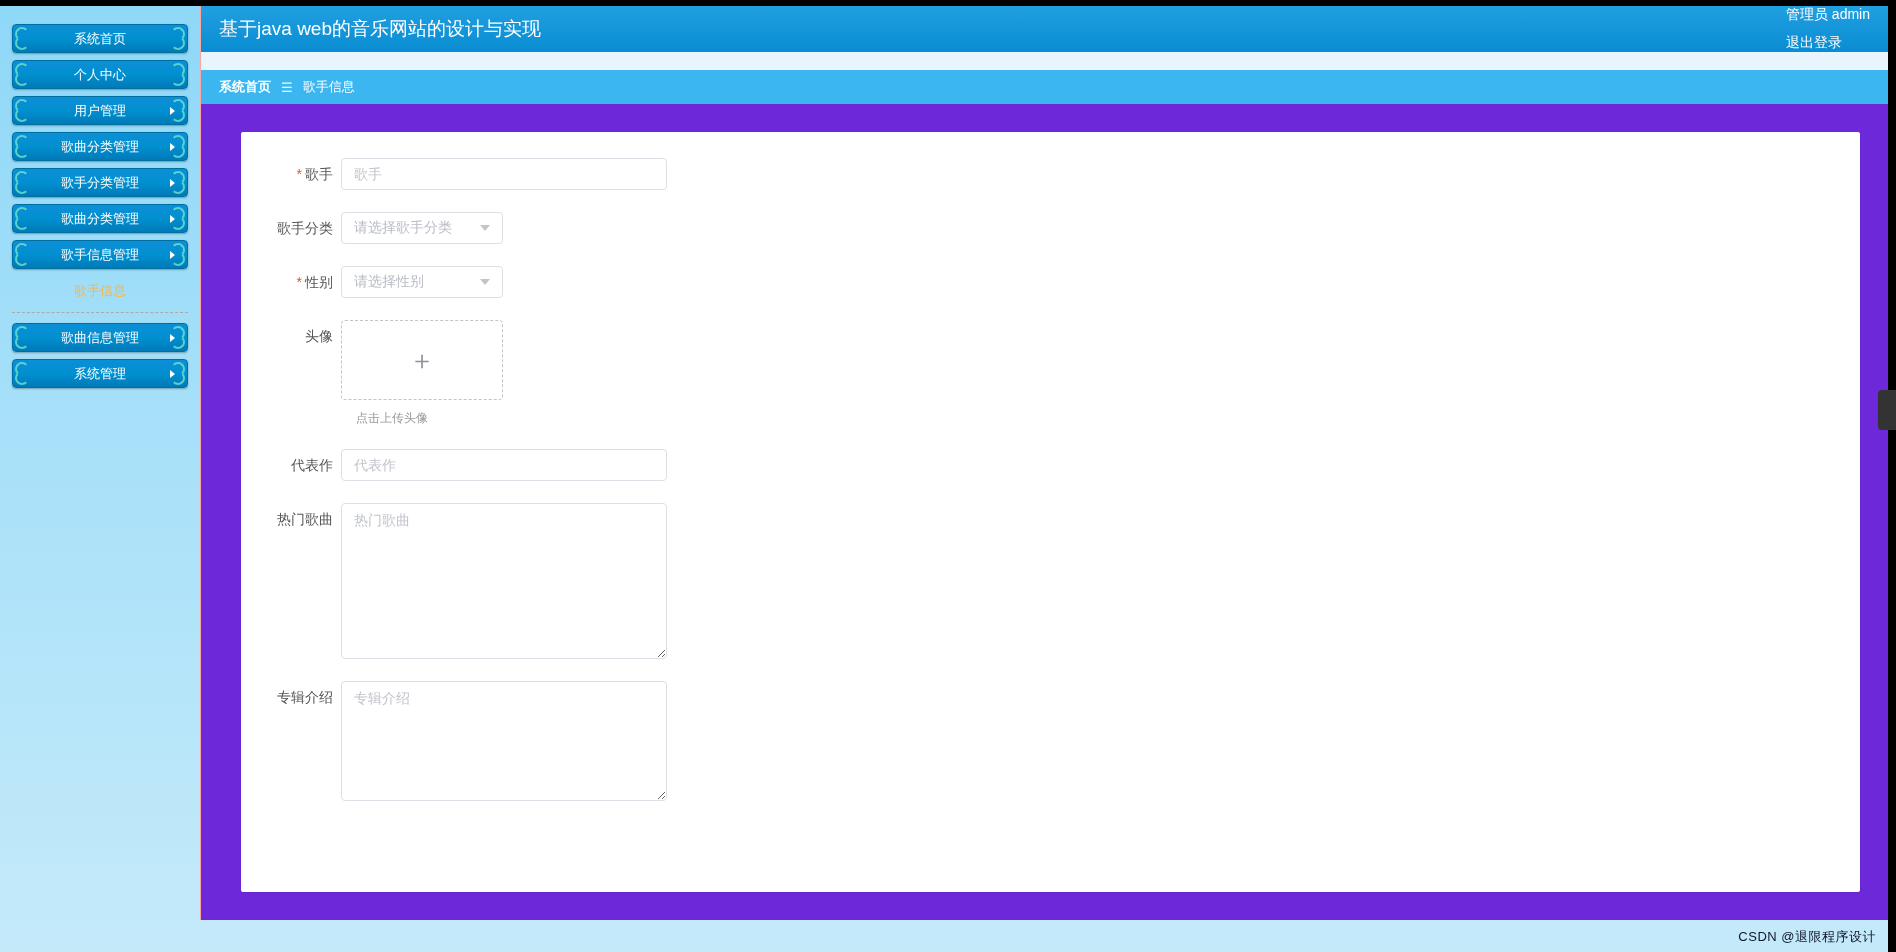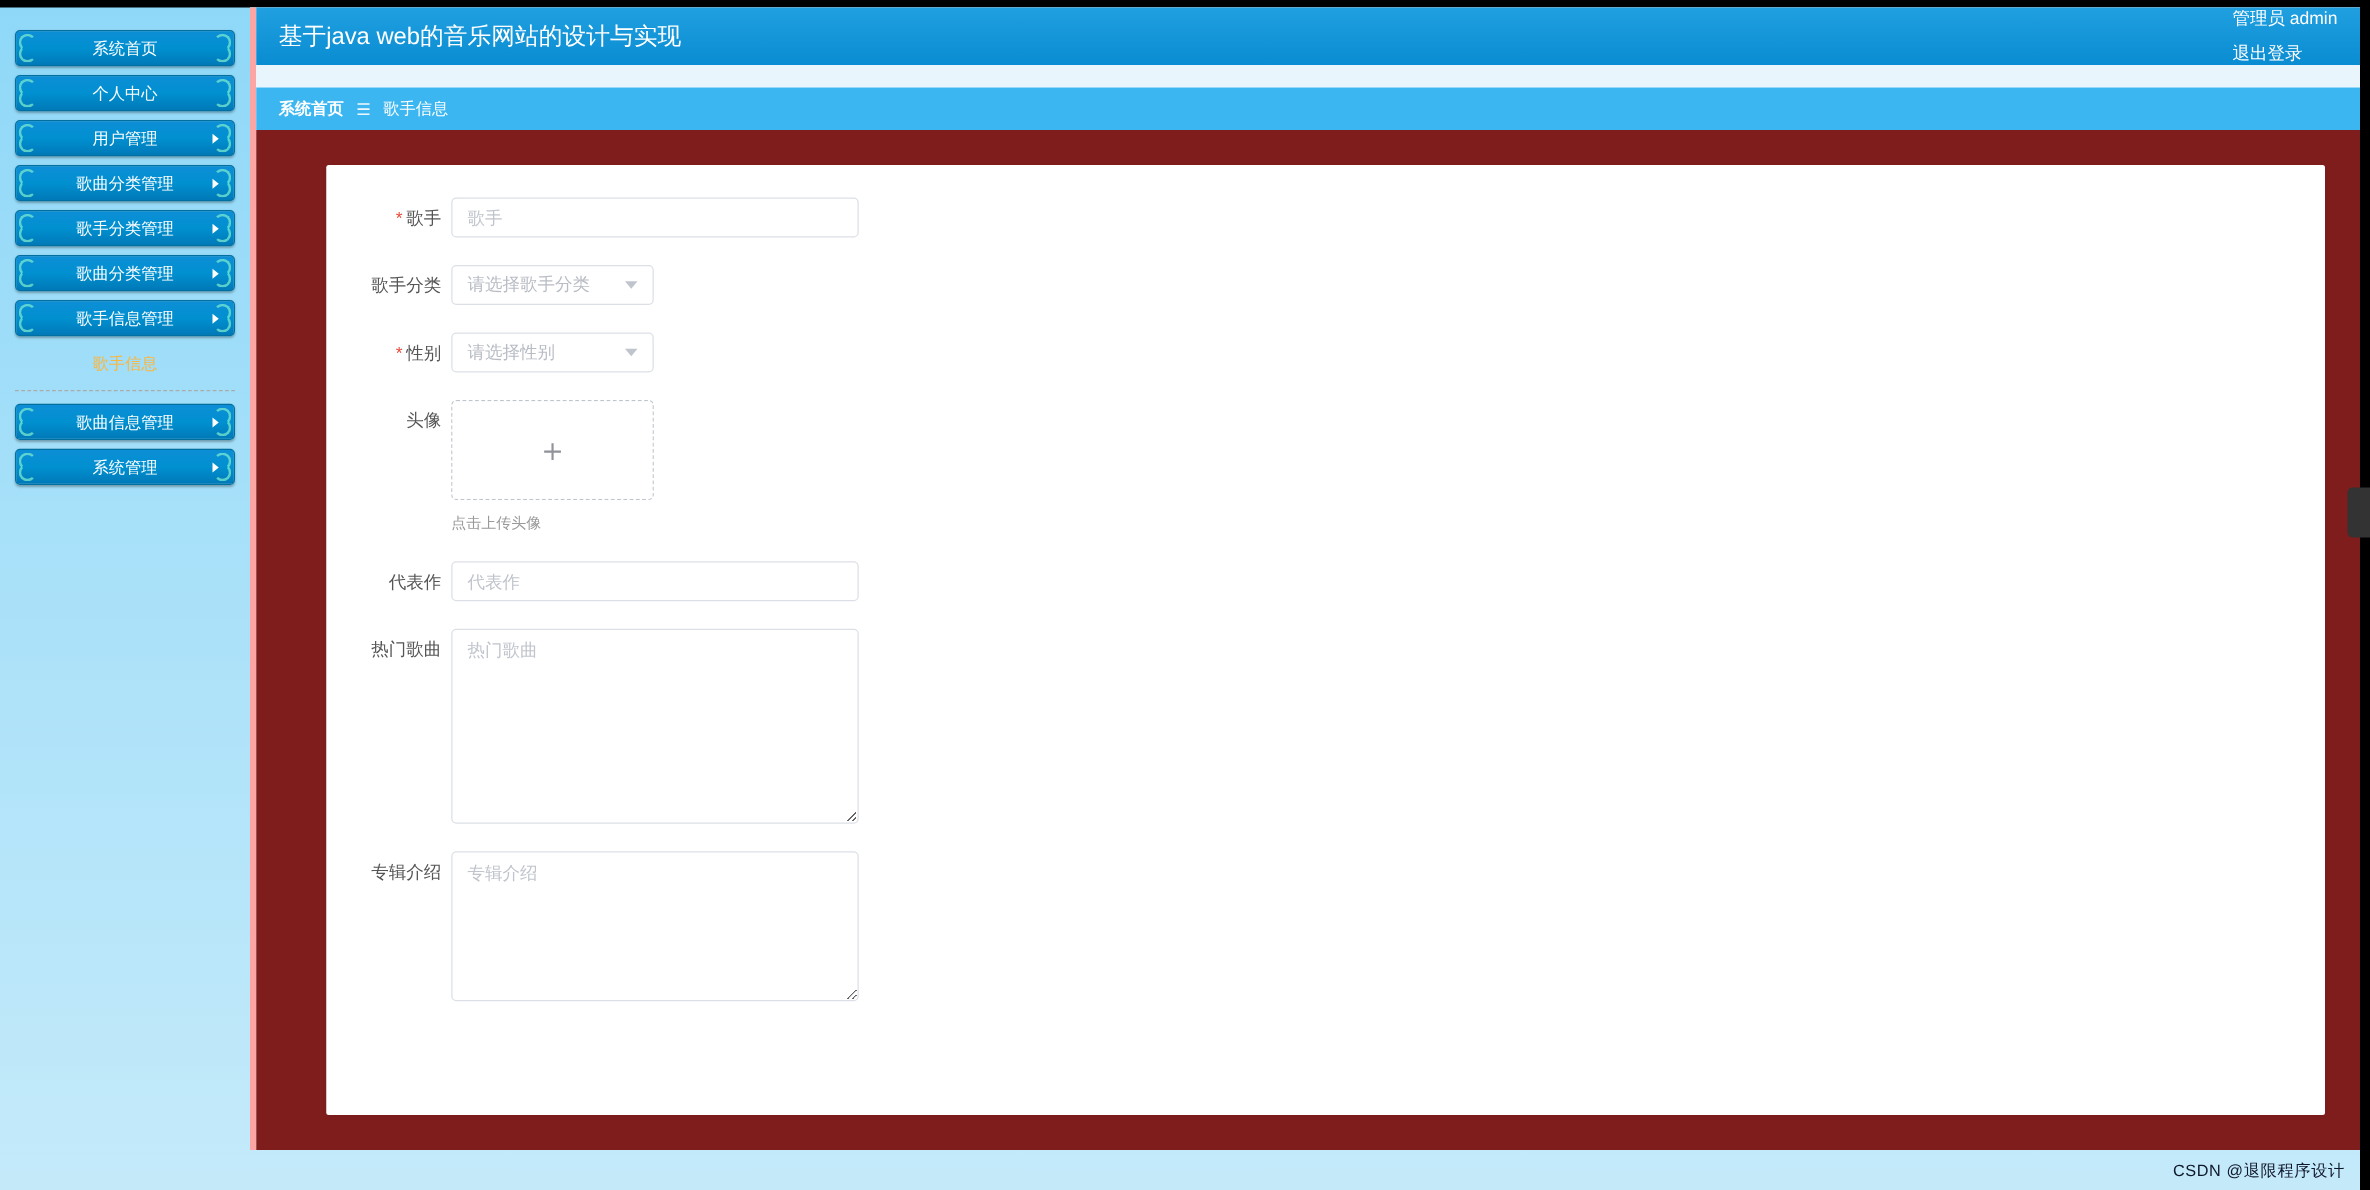--- a/index.html
+++ b/index.html
@@ -67,21 +67,21 @@
     .nav-divider {
       border: 0;
       border-top: 1px dashed #aaa;
       margin: 4px 0 10px;
     }
 
     .main {
       flex: 1;
       margin-right: 8px;
       background: #fff;
-      border-left: 5px solid #fca5a5;
+      border-left: 1px solid #fca5a5;
     }
     .header {
       height: 46px;
       background: linear-gradient(to bottom, #20a0e0, #0a8cd2);
       color: #fff;
       display: flex;
       align-items: center;
       justify-content: space-between;
       padding: 0 18px;
     }
@@ -96,22 +96,22 @@
       display: flex;
       align-items: center;
       padding: 0 18px;
       font-size: 13px;
       gap: 10px;
     }
     .breadcrumb .bc-root { font-weight: bold; }
     .bc-icon { opacity: .9; }
 
     .content {
-      background: #7f1d1d;
-      padding: 28px 0 28px 56px;
+      background: #6d28d9;
+      padding: 28px 0 28px 40px;
     }
     .form-panel {
       background: #fff;
       margin: 0 28px 0 0;
       border-radius: 2px;
       padding: 26px 26px 40px;
       box-shadow: 0 1px 3px rgba(0,0,0,.06);
       min-height: 760px;
     }
     .row {
@@ -177,21 +177,21 @@
     }
     .upload-box .plus {
       font-size: 26px;
       color: #909399;
       font-weight: 300;
     }
     .upload-hint {
       font-size: 12px;
       color: #999;
       margin-top: 10px;
-      margin-left: 0;
+      margin-left: 15px;
     }
 
     ::placeholder { color: #c0c4cc; }
 
     .right-edge {
       position: absolute;
       top: 0;
       right: 0;
       width: 8px;
       height: 100%;

